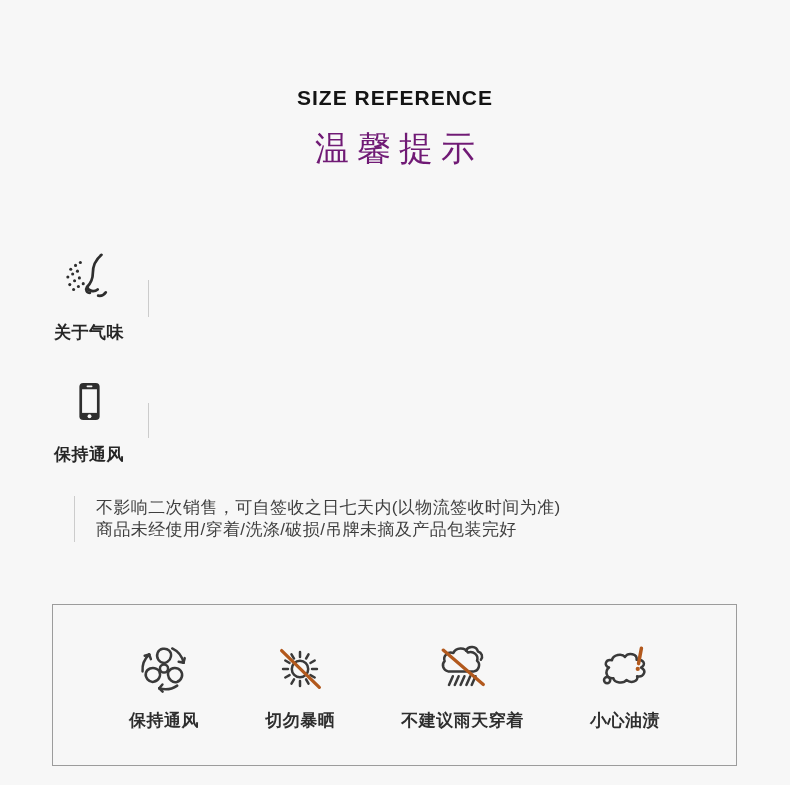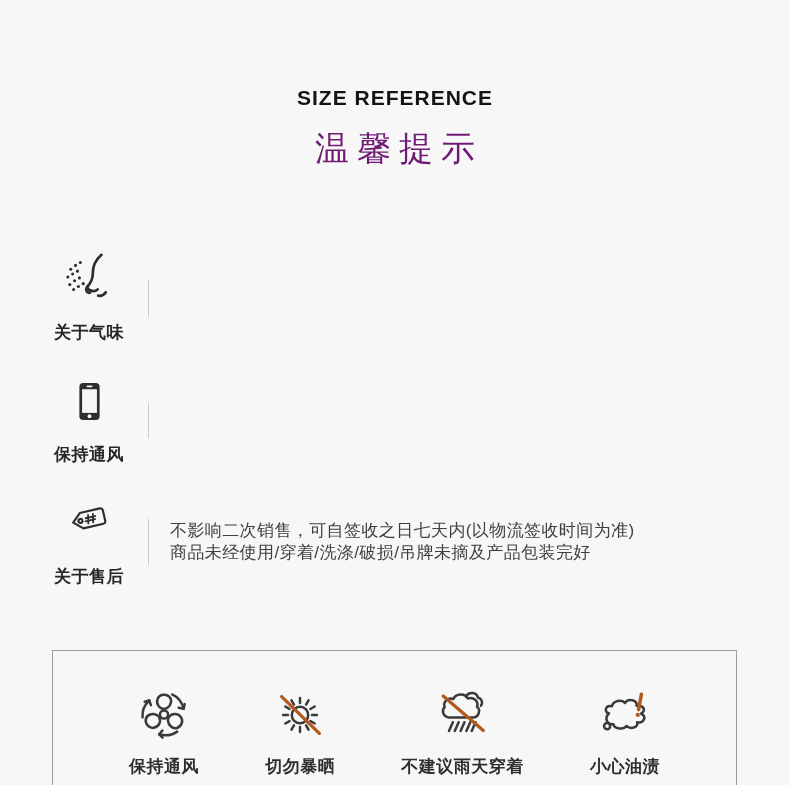--- a/index.html
+++ b/index.html
@@ -146,37 +146,20 @@
             <rect x="12.5" y="5" width="7" height="2" rx="1" fill="#f7f7f7"></rect>
             <circle cx="16" cy="41.5" r="2.3" fill="#f7f7f7"></circle>
           </svg>
         </span>
         <div class="note-label">保持通风</div>
       </div>
       <div class="vdiv"></div>
     </div>
 
     <div class="note-row">
-      <div class="note-left">
-        <span class="note-icon">
-          <svg viewBox="0 0 60 60" width="50" height="50">
-            <g transform="rotate(-13 30 30)" fill="none" stroke="#2e2e2e" stroke-width="2.6" stroke-linecap="round" stroke-linejoin="round">
-              <path d="M10.5 30 L21 20.5 L45.5 20.5 Q48.5 20.5 48.5 23.5 L48.5 36.5 Q48.5 39.5 45.5 39.5 L21 39.5 Z"></path>
-              <circle cx="19.5" cy="30" r="2.4"></circle>
-              <g stroke-width="2.2">
-                <path d="M30 25 L28 35"></path>
-                  <path d="M36 25 L34 35"></path>
-                <path d="M26.2 28.2 L38 28.2"></path>
-                  <path d="M25.3 31.8 L37.1 31.8"></path>
-              </g>
-            </g>
-          </svg>
-        </span>
-        <div class="note-label">关于售后</div>
-      </div>
       <div class="vdiv"></div>
       <div class="note-text">
         <div>不影响二次销售，可自签收之日七天内(以物流签收时间为准)</div>
         <div>商品未经使用/穿着/洗涤/破损/吊牌未摘及产品包装完好</div>
       </div>
     </div>
 
   </div>
 
   <div class="care-box">

